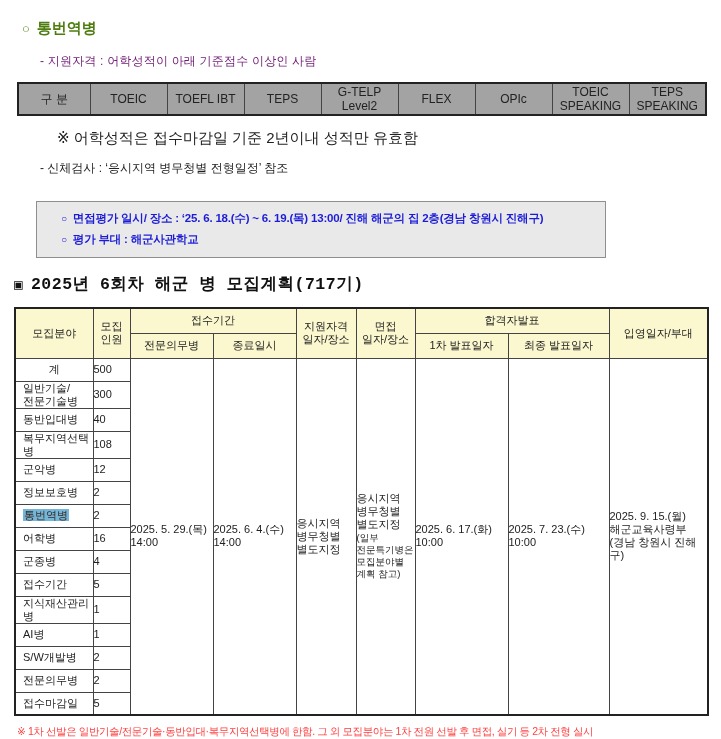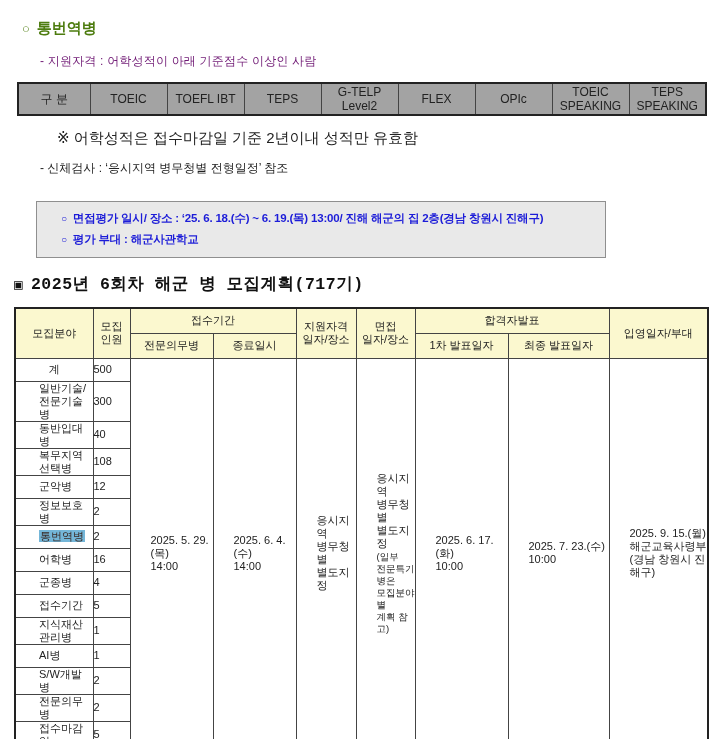--- a/index.html
+++ b/index.html
@@ -33,23 +33,23 @@
   .s2-title {
     margin:15px 0 12px 14px; font-family:Liberation Mono, monospace;
     font-size:16.5px; font-weight:bold; color:#111; letter-spacing:0.5px;
   }
   .s2-title .marker { font-size:14px; margin-right:8px; }
 
   table.plan { margin:9px 0 0 14px; width:693px; border-collapse:collapse; border:2px solid #222; table-layout:fixed; }
   table.plan th, table.plan td { border:1px solid #444; font-weight:normal; vertical-align:middle; }
   table.plan th { background:#fbf8cf; font-size:11px; text-align:center; height:25px; line-height:13px; }
   table.plan td { font-size:11px; text-align:left; height:23px; line-height:13px; background:#fff; }
-  td.field { text-align:left; padding-left:23px; }
+  td.field { text-align:left; padding-left:7px; }
   td.field.center { text-align:center; padding-left:0; }
-  .merged { line-height:15px;padding-left:20px; }
+  .merged { line-height:15px; }
   .sub-note { display:block; font-size:9.5px; line-height:12px; margin-top:1px; }
   .hl { background:#74b6d8; color:#3a2a25; padding:0 1px; }
 
   .footnote {
     margin:9px 0 0 17px; font-size:10.5px; color:#ff4040;
     letter-spacing:-0.4px; white-space:nowrap; width:700px;
   }
 </style>
 </head>
 <body>

